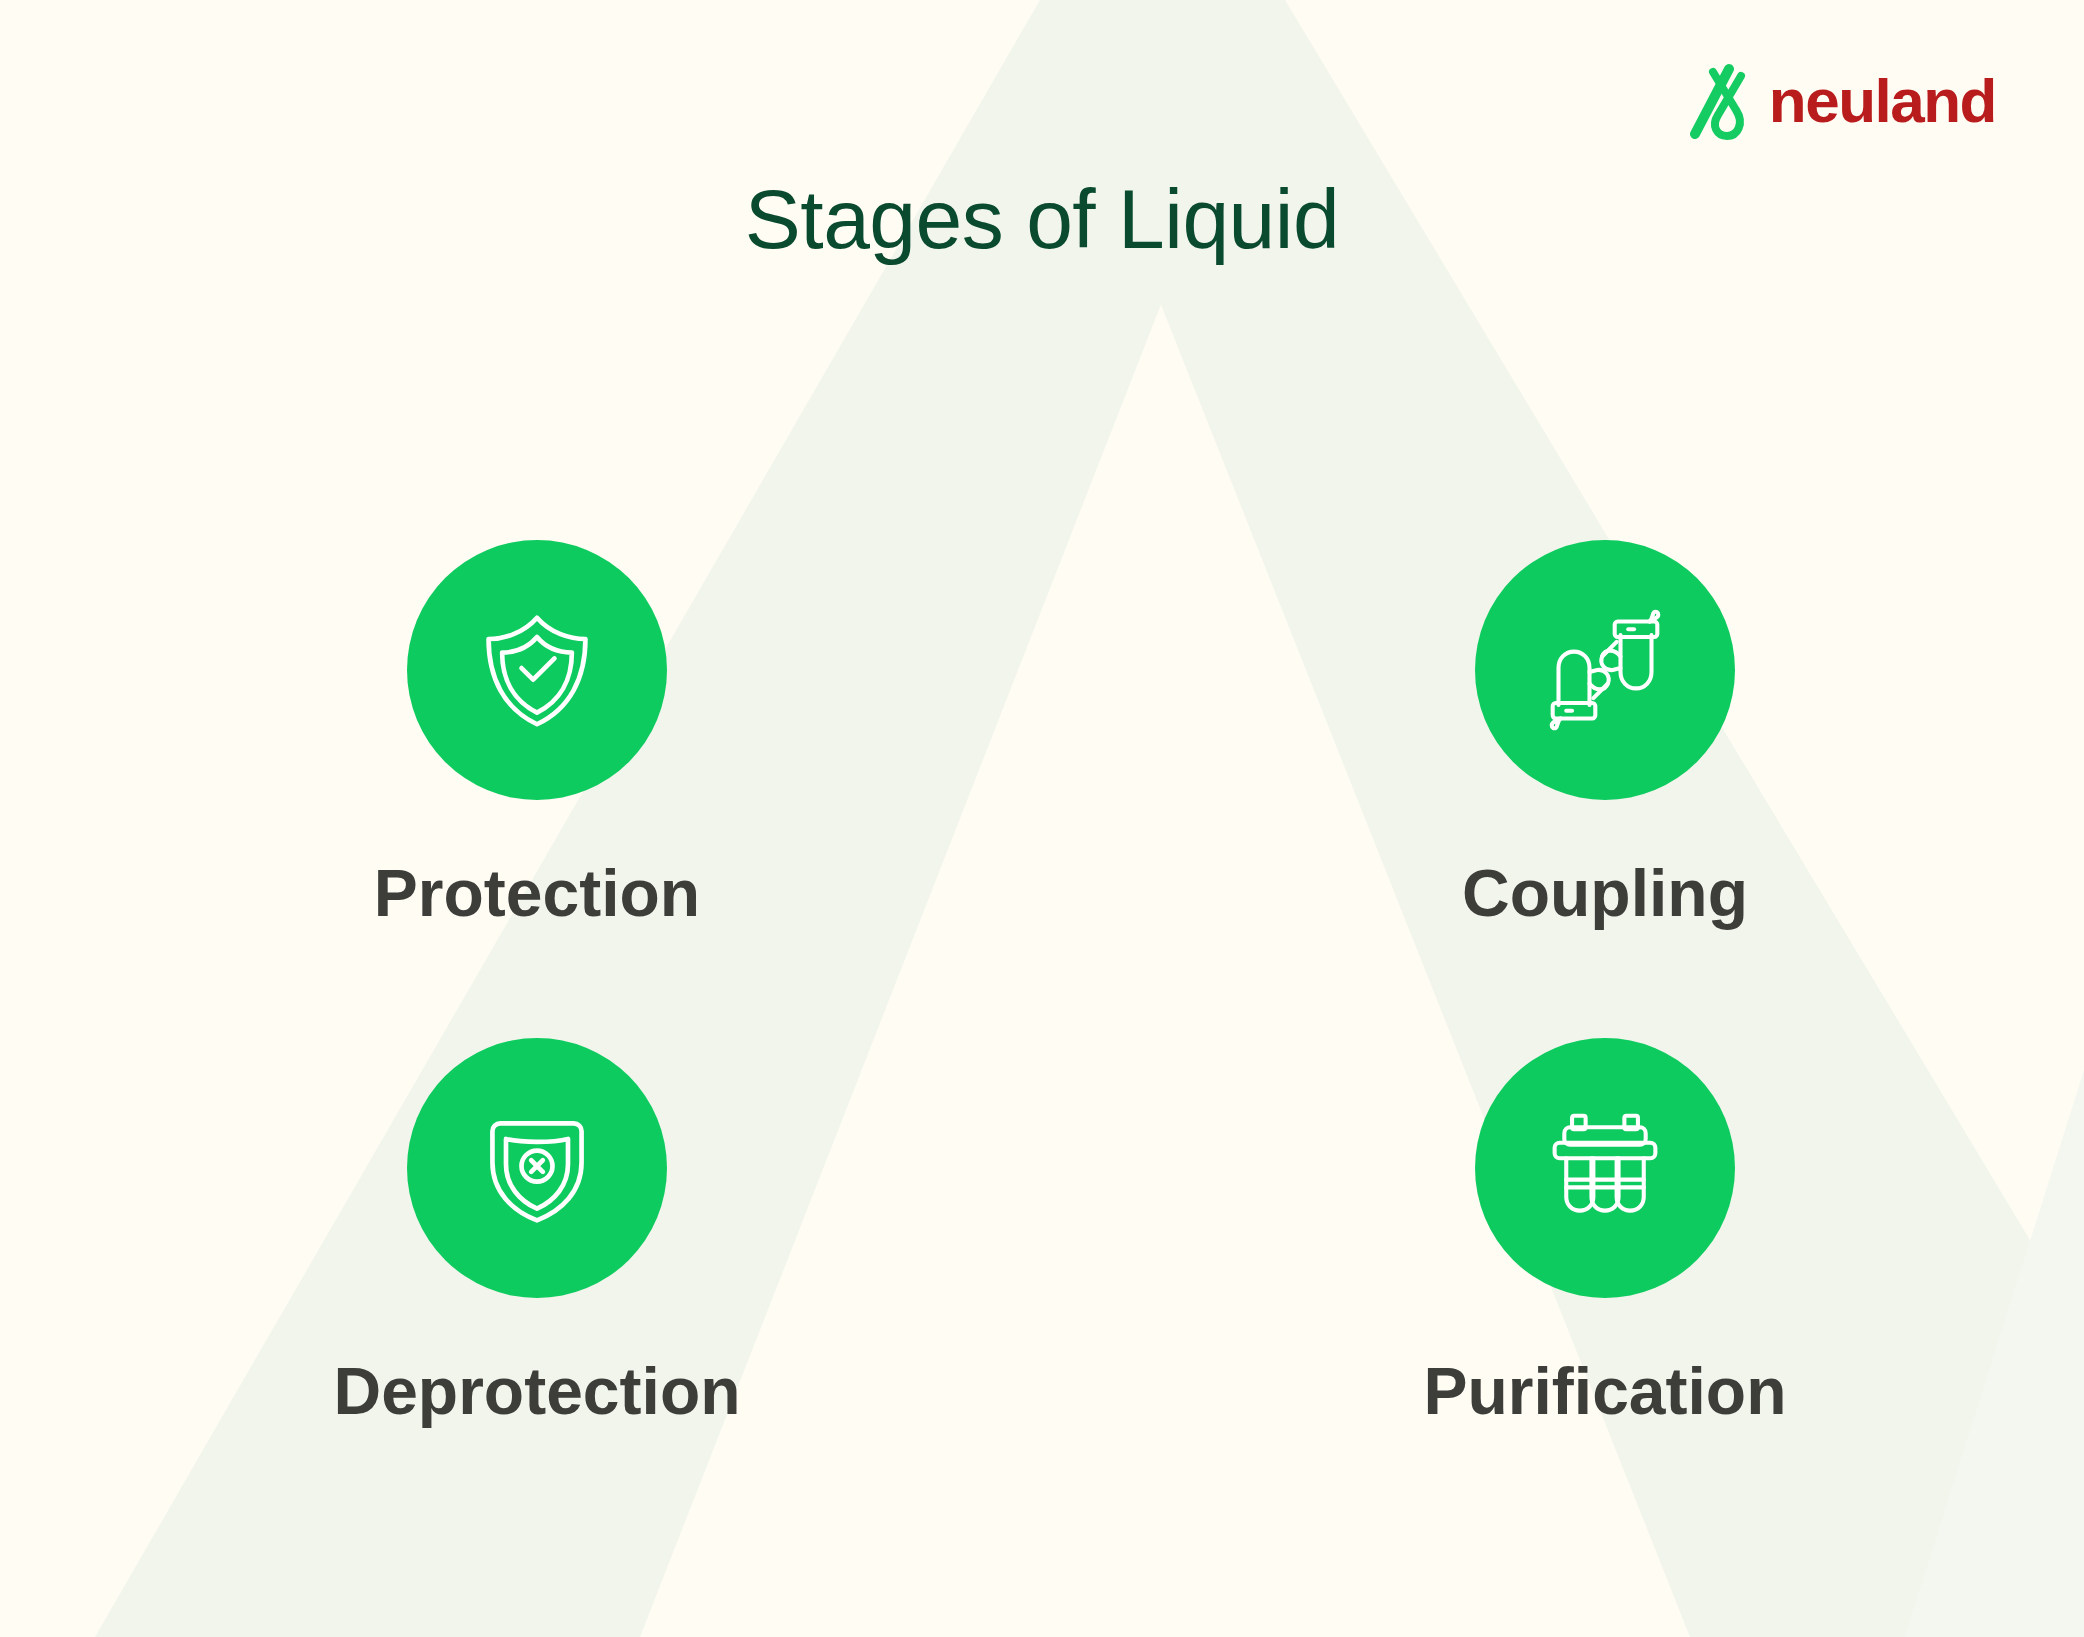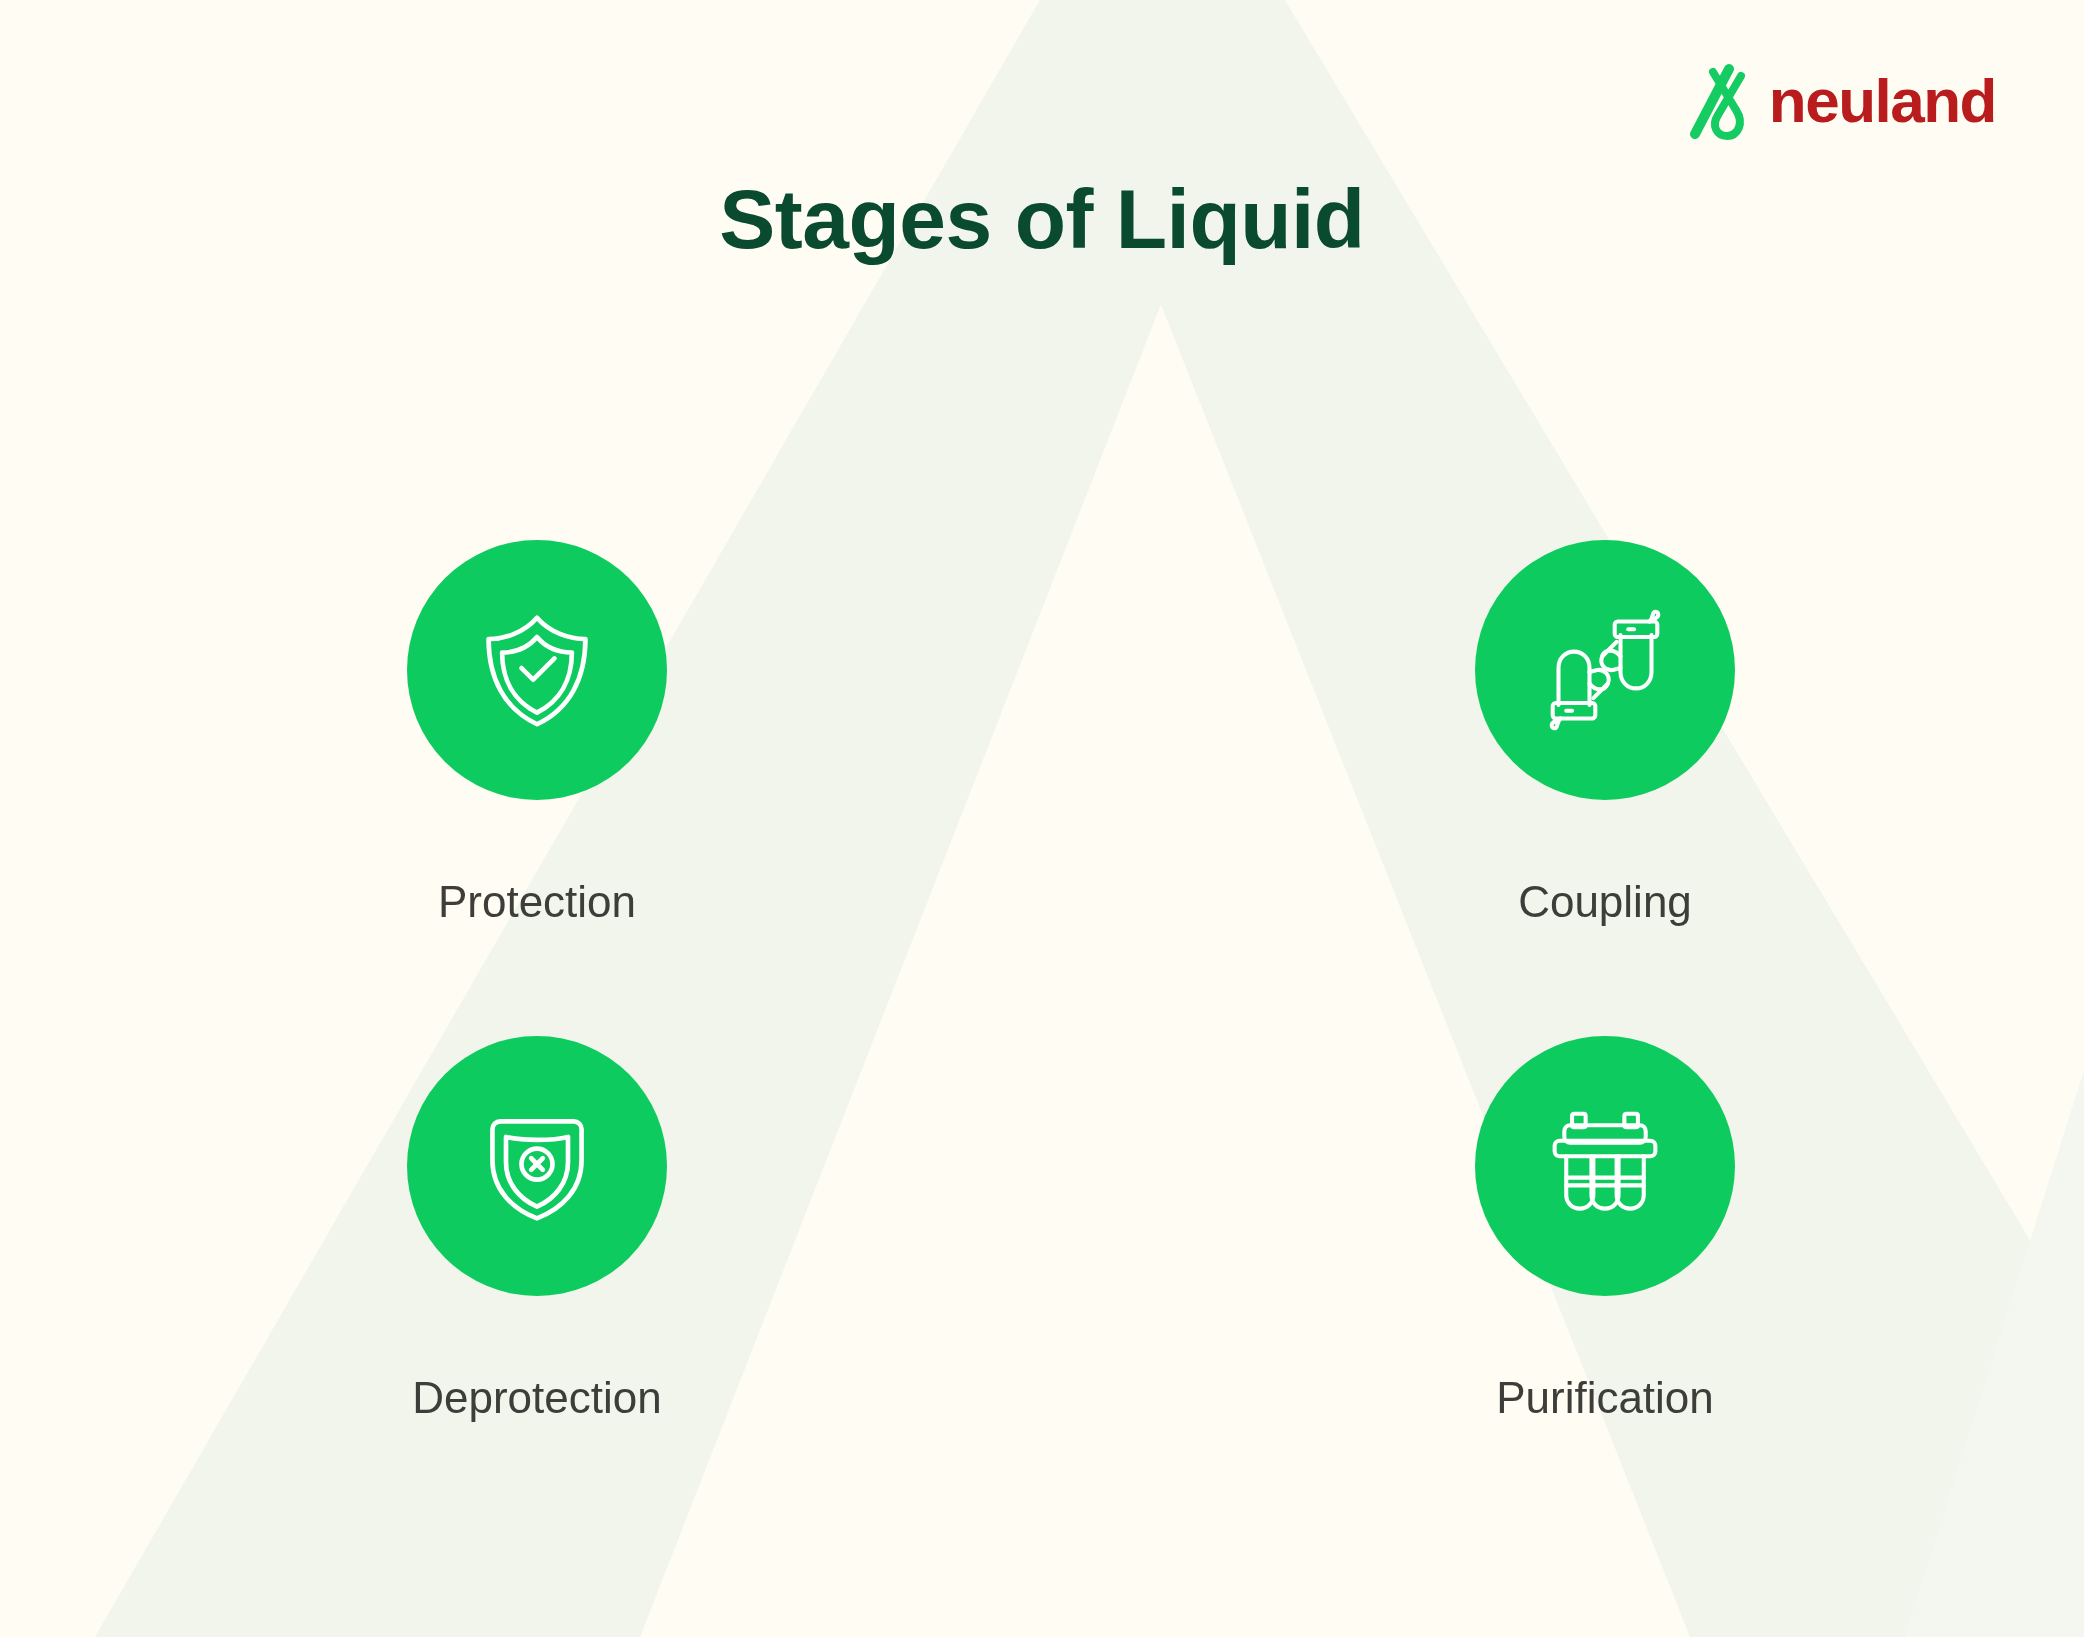--- a/index.html
+++ b/index.html
@@ -49,21 +49,21 @@
   
   .title {
     position: absolute;
     top: 170px;
     left: 0;
     width: 2084px;
     z-index: 5;
     text-align: center;
     color: #0A4A2F;
     font-size: 84px;
-    font-weight: 700;
+    font-weight: 400;
     line-height: 1.18;
     letter-spacing: -0.5px;
   }
   .title-line { display: block; white-space: nowrap; }
 
   
   .stages {
     position: absolute;
     top: 540px;
     left: 0;
@@ -89,23 +89,23 @@
     border-radius: 50%;
     background: #0ECB5F;
     display: flex;
     align-items: center;
     justify-content: center;
     flex: none;
   }
   .stage-icon-circle svg { display: block; }
 
   .stage-label {
-    margin-top: 80px;
-    font-size: 44px;
-    font-weight: 400;
+    margin-top: 60px;
+    font-size: 66px;
+    font-weight: 700;
     color: #3D3D3A;
     line-height: 1;
     white-space: nowrap;
   }
 </style>
 </head>
 <body>
 
 <svg class="bg-layer" viewBox="0 0 2084 1637" width="2084" height="1637" aria-hidden="true">
   <rect x="0" y="0" width="2084" height="1637" fill="#FFFCF3"></rect>

